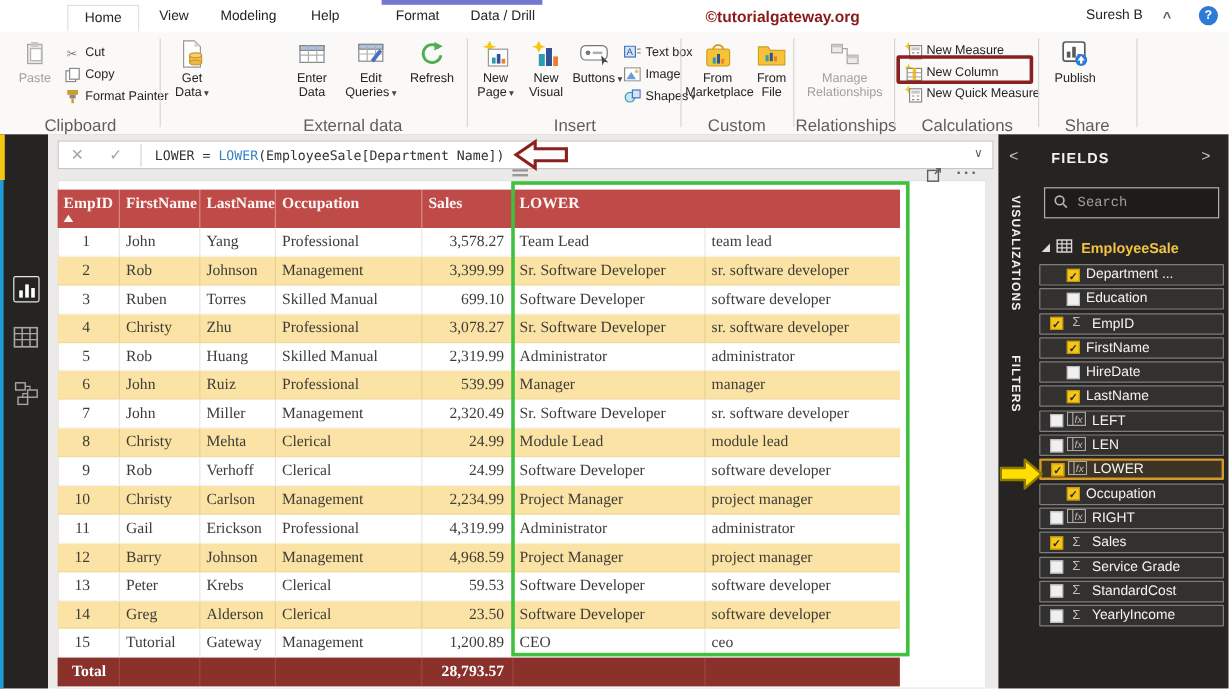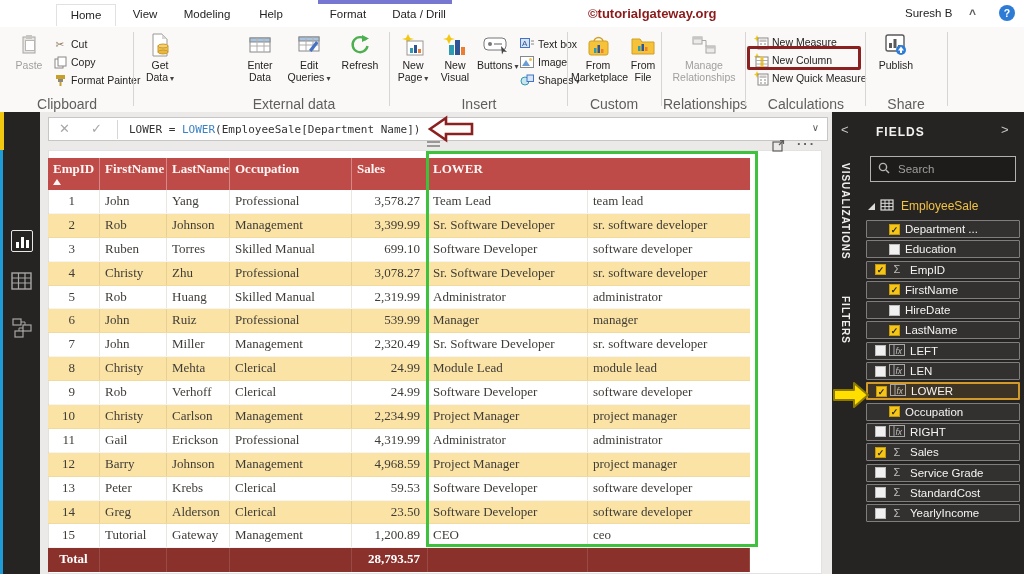--- a/index.html
+++ b/index.html
@@ -69,38 +69,38 @@
   .tr.alt{background:#FAE3A4;}
   .td{box-sizing:border-box;font-size:13px;color:#3F3C38;padding-top:3px;overflow:hidden;white-space:nowrap;
       border-right:1px solid rgba(140,120,90,0.18);}
   .td:last-child{border-right:none;}
   .c0{width:52px;} .c1{width:67px;} .c2{width:63px;} .c3{width:122px;} .c4{width:76px;} .c5{width:160px;} .c6{width:162px;}
   .ralign{text-align:right;padding-right:7px;}
   .td.c0{padding-right:24px;text-align:right;}
   .td.c1,.td.c2,.td.c3,.td.c5,.td.c6{padding-left:5px;}
   .totalrow{display:flex;height:24px;background:#8A312C;color:#fff;font-weight:bold;}
   .totalrow .td{color:#fff;border-right:1px solid rgba(255,255,255,0.12);}
-  .totalrow .td.c0{text-align:center;padding-left:0;padding-right:0;}
+  .totalrow .td.c0{text-align:left;padding-left:12px;padding-right:0;}
   .sortarrow{width:0;height:0;border-left:4px solid transparent;border-right:4px solid transparent;
              border-bottom:6px solid #FDF6F4;margin-top:2px;}
   .greenbox{left:426px;top:151px;width:332px;height:396px;border:3px solid #3EC23E;box-sizing:border-box;z-index:6;}
 
   
   .rightpanel{left:832px;top:112px;width:192px;height:462px;background:#262422;color:#F3F2F1;}
   .panel-chevron{color:#C8C6C4;font-size:13px;}
   .vtext{writing-mode:vertical-rl;font-size:10px;font-weight:600;letter-spacing:1px;color:#F0EFEE;}
   .fieldstitle{font-size:12px;font-weight:bold;letter-spacing:1px;color:#F3F2F1;}
   .searchbox{left:870px;top:156px;width:146px;height:26px;background:#1D1C1B;border:1px solid #B3B0AD;
              box-sizing:border-box;display:flex;align-items:center;padding-left:7px;}
   .searchbox input{background:transparent;border:none;outline:none;color:#E8E6E4;font-size:11.5px;width:110px;
-                   margin-left:6px;font-family:Liberation Sans, sans-serif;}
+                   margin-left:6px;font-family:Liberation Mono, monospace;}
   .searchbox input::placeholder{color:#A19F9D;}
   .tablerow{left:868px;top:199px;display:flex;align-items:center;gap:5px;}
   .expand-tri{width:0;height:0;border-left:7px solid transparent;border-bottom:7px solid #DEDCDA;}
-  .tname{color:#F2C243;font-size:12px;font-weight:normal;margin-left:2px;}
+  .tname{color:#F2C243;font-size:12px;font-weight:bold;margin-left:2px;}
   .fieldslist{left:866px;top:220px;width:154px;}
   .frow{height:18px;box-sizing:border-box;margin-bottom:2.3px;border:1px solid #7F7E7C;border-radius:1px;
         background:#333130;display:flex;align-items:center;}
   .frow.hl{border:2px solid #D29A2B;background:#3D3426;}
   .cb{width:11px;height:11px;box-sizing:border-box;flex:none;text-align:center;line-height:10px;}
   .cb.on{background:#F5C518;border:1px solid #C69A0B;color:#2B2B2B;font-size:9px;font-weight:bold;}
   .cb.off{background:#F0F0F0;border:1px solid #BDBDBD;}
   .ficon{width:16px;flex:none;text-align:center;color:#BFBEBD;font-size:11px;line-height:11px;margin-left:3px;}
   .flabel{color:#F5F4F3;font-size:11.5px;margin-left:5px;white-space:nowrap;}
   .m-noicon{margin-left:22px;} .m-icon{margin-left:8px;}

